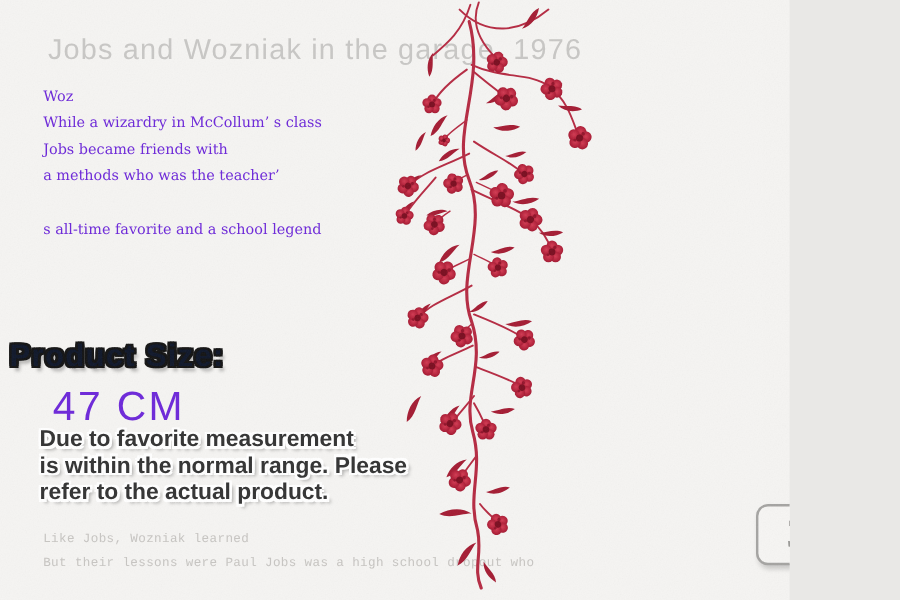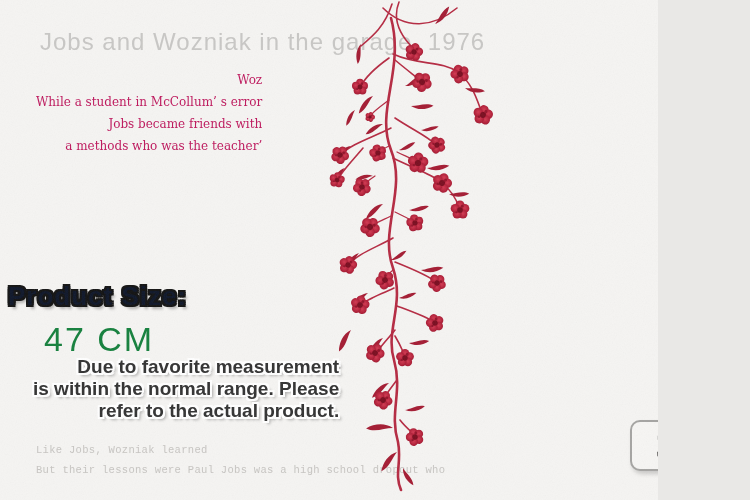--- a/index.html
+++ b/index.html
@@ -1,42 +1,42 @@
 <!DOCTYPE html>
 <html><head>
 <meta charset="utf-8">
 <style>
   html,body{margin:0;padding:0;background:#e9e8e6;}
   .canvas{
     position:relative;width:658px;height:500px;overflow:hidden;
-    background:#f5f4f2;font-family:"Liberation Sans",sans-serif;text-align:right;
+    background:#f5f4f2;font-family:"Liberation Sans",sans-serif;
   }
   .abs{position:absolute;}
   
   .title{
     left:40px;top:28px;font-size:24px;color:#c8c7c5;letter-spacing:1px;
     font-weight:400;white-space:nowrap;z-index:2;
   }
   
   .desc{font-family:"DejaVu Serif","Liberation Serif",serif;font-size:12px;
-    color:#be185d;line-height:22px;z-index:2;}
+    color:#6d28d9;line-height:22px;z-index:2;}
   .desc-1{left:36px;top:69px;}
   .desc-2{left:36px;top:180px;}
   
   .product-size-label{
     left:8px;top:281px;font-size:26px;font-weight:700;letter-spacing:1px;
     color:#0f172a;z-index:4;white-space:nowrap;
     text-shadow:
       -2px -2px 0 #141414, 0 -2px 0 #141414, 2px -2px 0 #141414,
       -2px 0 0 #141414, 2px 0 0 #141414,
       -2px 2px 0 #141414, 0 2px 0 #141414, 2px 2px 0 #141414,
       3px 4px 3px rgba(0,0,0,0.3);
   }
   .size-value{
-    left:44px;top:320px;font-size:34px;color:#15803d;letter-spacing:2px;
+    left:44px;top:320px;font-size:34px;color:#6d28d9;letter-spacing:2px;
     font-weight:400;z-index:2;white-space:nowrap;
   }
   
   .disclaimer{
     left:33px;top:356px;font-size:19px;font-weight:700;line-height:22px;
     color:#333333;z-index:4;white-space:nowrap;letter-spacing:0px;
     text-shadow:
       -2px -2px 0 #ffffff, 0 -2px 0 #ffffff, 2px -2px 0 #ffffff,
       -2px 0 0 #ffffff, 2px 0 0 #ffffff,
       -2px 2px 0 #ffffff, 0 2px 0 #ffffff, 2px 2px 0 #ffffff,
@@ -64,26 +64,27 @@
 </style>
 </head>
 <body>
 
 <div class="canvas">
 
   <div class="abs title">Jobs and Wozniak in the garage, 1976</div>
 
   <div class="abs desc desc-1">
     <div>Woz</div>
-    <div>While a student in McCollum’ s error</div>
+    <div>While a wizardry in McCollum’ s class</div>
     <div>Jobs became friends with</div>
     <div>a methods who was the teacher’</div>
   </div>
 
   <div class="abs desc desc-2">
+    <div>s all-time favorite and a school legend</div>
   </div>
 
   <div class="abs product-size-label">Product Size:</div>
 
   <div class="abs size-value">47 CM</div>
 
   <div class="abs disclaimer">
     <div>Due to favorite measurement</div>
     <div>is within the normal range. Please</div>
     <div>refer to the actual product.</div>

